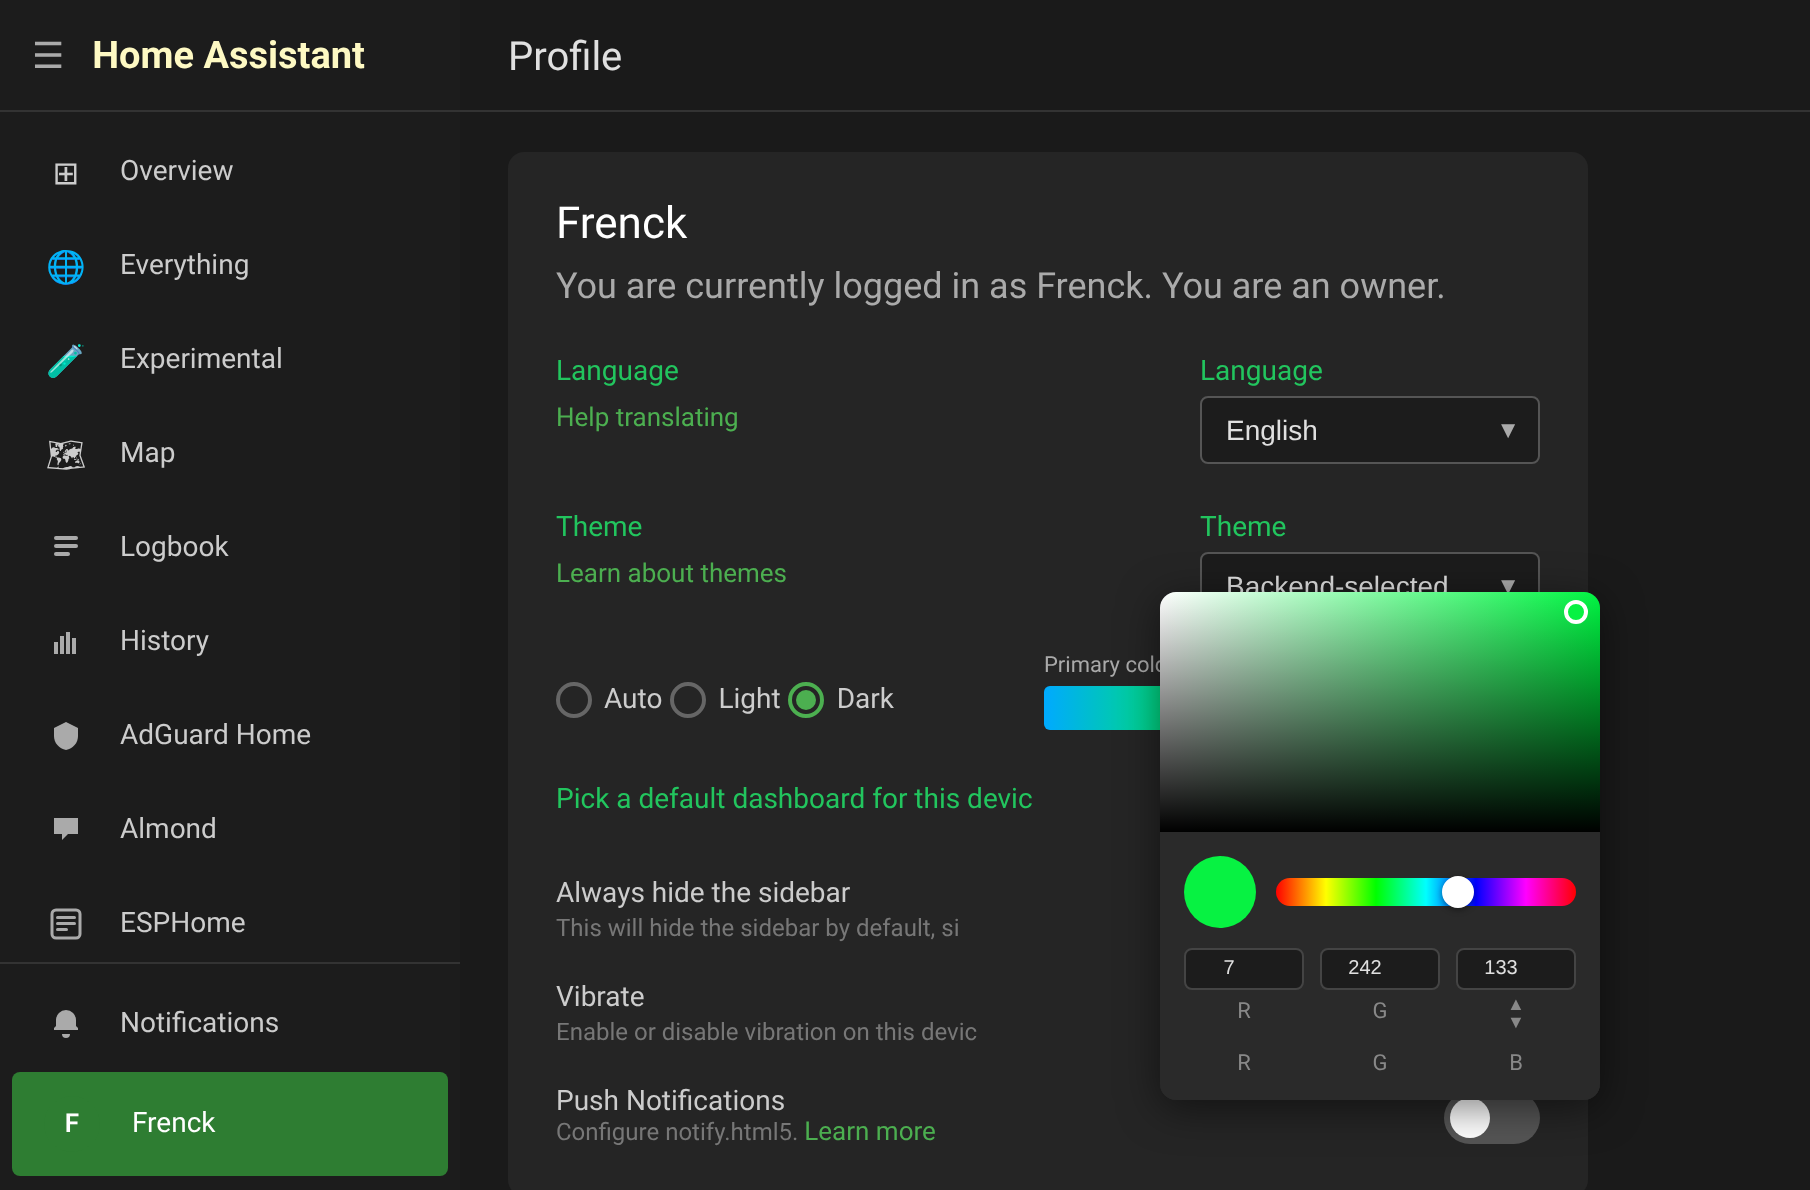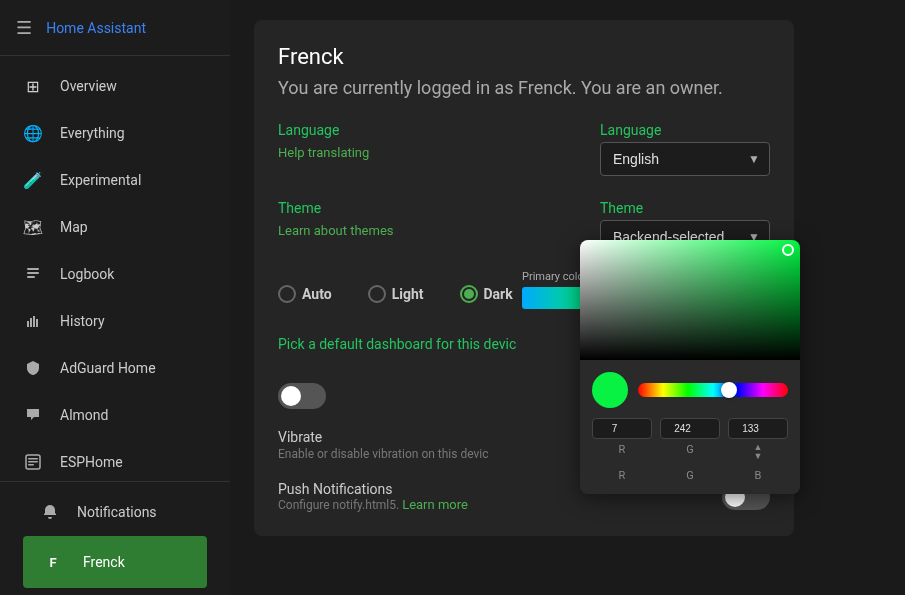--- a/index.html
+++ b/index.html
@@ -31,23 +31,23 @@
       height: 56px;
       background: #1c1c1c;
       border-bottom: 1px solid #333;
     }
     .hamburger-icon {
       font-size: 18px;
       color: #aaa;
       cursor: pointer;
     }
     .sidebar-title {
-      font-size: 14px;
-      font-weight: 400;
-      color: #3b82f6;
+      font-size: 19px;
+      font-weight: 700;
+      color: #fef9c3;
     }
     .sidebar-nav {
       flex: 1;
       overflow-y: auto;
       padding: 6px 0;
     }
     .sidebar-item {
       display: flex;
       align-items: center;
       gap: 16px;
@@ -67,21 +67,21 @@
       width: 22px;
       height: 22px;
       display: flex;
       align-items: center;
       justify-content: center;
       flex-shrink: 0;
       font-size: 16px;
     }
     .sidebar-bottom {
       border-top: 1px solid #333;
-      padding: 6px 17px;
+      padding: 6px 0;
     }
     .sidebar-avatar {
       width: 28px;
       height: 28px;
       border-radius: 50%;
       background: #2e7d32;
       color: #fff;
       display: flex;
       align-items: center;
       justify-content: center;
@@ -170,24 +170,23 @@
       position: absolute;
       right: 10px;
       top: 50%;
       transform: translateY(-50%);
       color: #aaa;
       pointer-events: none;
       font-size: 12px;
     }
     .theme-radios {
       display: flex;
-      gap: 36px;
+      gap: 4px;
       margin-top: 8px;
       align-items: center;
-      font-weight: bold;
     }
     .radio-label {
       display: flex;
       align-items: center;
       gap: 6px;
       font-size: 14px;
       color: #ccc;
       cursor: pointer;
     }
     .radio-circle {
@@ -475,20 +474,23 @@
       <span>Notifications</span>
     </div>
     <div class="sidebar-item active">
       <div class="sidebar-avatar">F</div>
       <span>Frenck</span>
     </div>
   </div>
 </nav>
 
 <main class="main">
+  <div class="main-header">
+    <span class="main-header-title">Profile</span>
+  </div>
   <div class="main-content">
     <div class="profile-card">
       <div class="profile-name">Frenck</div>
       <div class="profile-desc">You are currently logged in as Frenck. You are an owner.</div>
 
       <div style="display:flex; justify-content:space-between; align-items:flex-start; margin-bottom:24px;">
         <div>
           <div class="setting-label">Language</div>
           <a class="setting-link">Help translating</a>
         </div>
@@ -553,20 +555,24 @@
         </div>
         <div class="select-container">
           <select class="custom-select">
             <option></option>
           </select>
           <span class="select-arrow">▼</span>
         </div>
       </div>
 
       <div class="inline-row">
+        <div class="inline-left">
+          <div class="setting-title">Always hide the sidebar</div>
+          <div class="setting-sub">This will hide the sidebar by default, si</div>
+        </div>
         <div class="toggle"></div>
       </div>
 
       <div class="inline-row">
         <div class="inline-left">
           <div class="setting-title">Vibrate</div>
           <div class="setting-sub">Enable or disable vibration on this devic</div>
         </div>
         <div class="toggle on"></div>
       </div>

